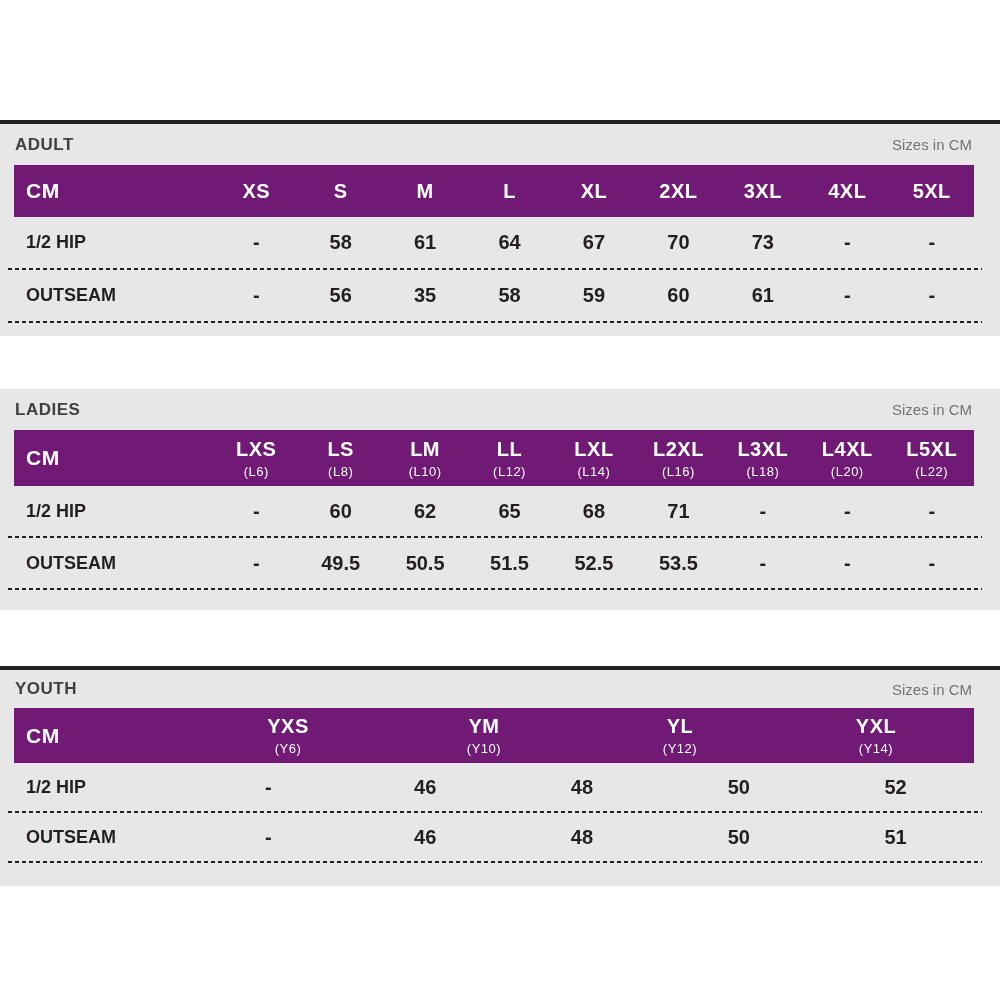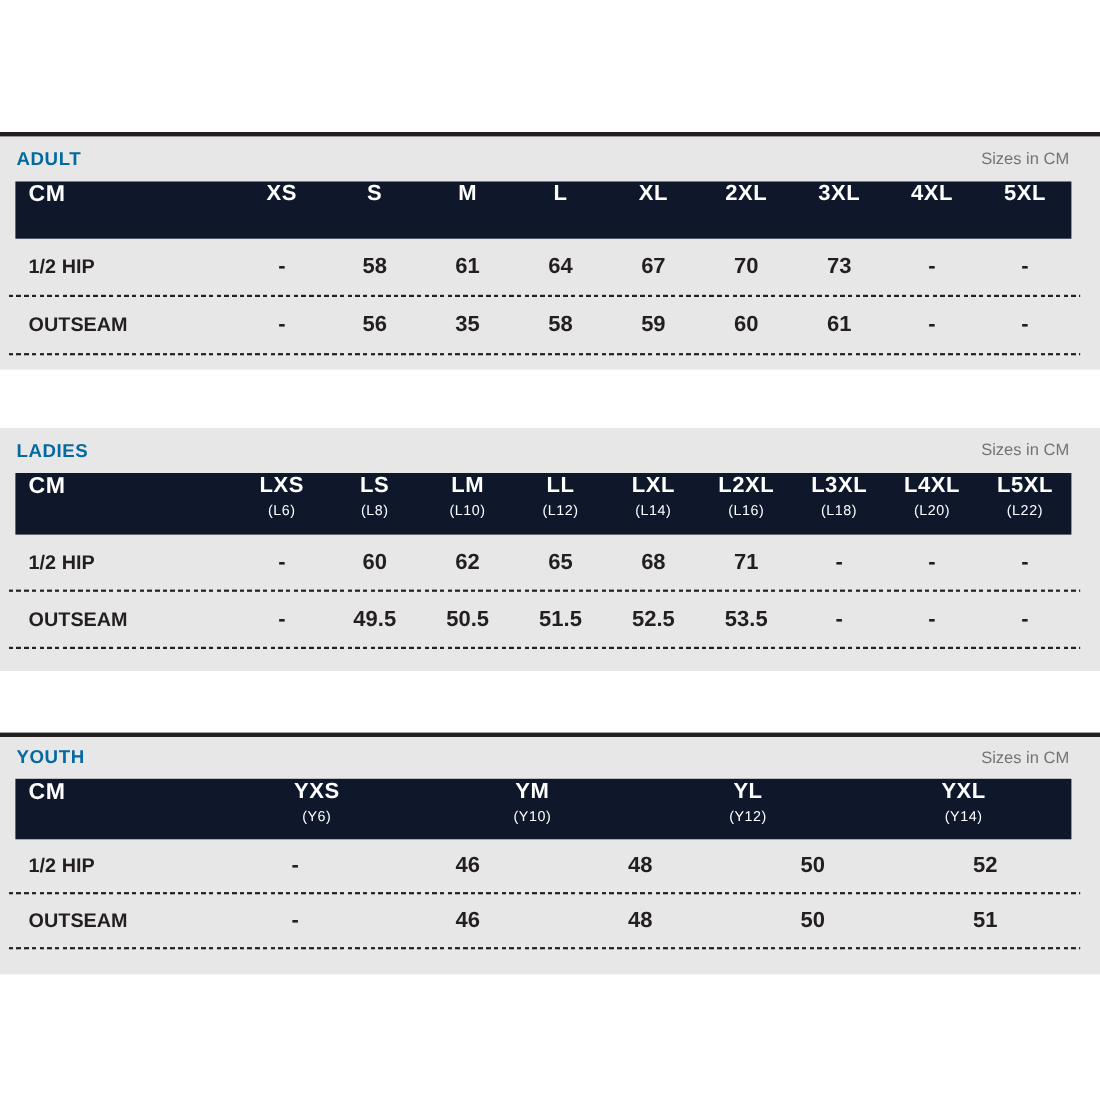--- a/index.html
+++ b/index.html
@@ -24,34 +24,34 @@
     justify-content: space-between;
     align-items: center;
     padding: 0 28px 0 15px;
   }
   #adult .sec-head, #ladies .sec-head { height: 41px; }
   #youth .sec-head { height: 38px; gap: 16px; }
   .sec-label {
     font-size: 17px;
     font-weight: 700;
     letter-spacing: 0.5px;
-    color: #0369a1;
+    color: #404040;
   }
   .sec-note {
     font-size: 15px;
     font-weight: 400;
     color: #737373;
   }
 
   .bar {
-    background: #0f172a;
+    background: #701a75;
     color: #ffffff;
     margin: 0 26px 0 14px;
     display: flex;
-    align-items: flex-start;
+    align-items: center;
   }
   #adult .bar { height: 52px; }
   #ladies .bar { height: 56px; }
   #youth .bar { height: 55px; }
 
   .cell { flex: 1; text-align: center; }
   .cell.first {
     flex: 0 0 188px;
     text-align: left;
     padding-left: 12px;

